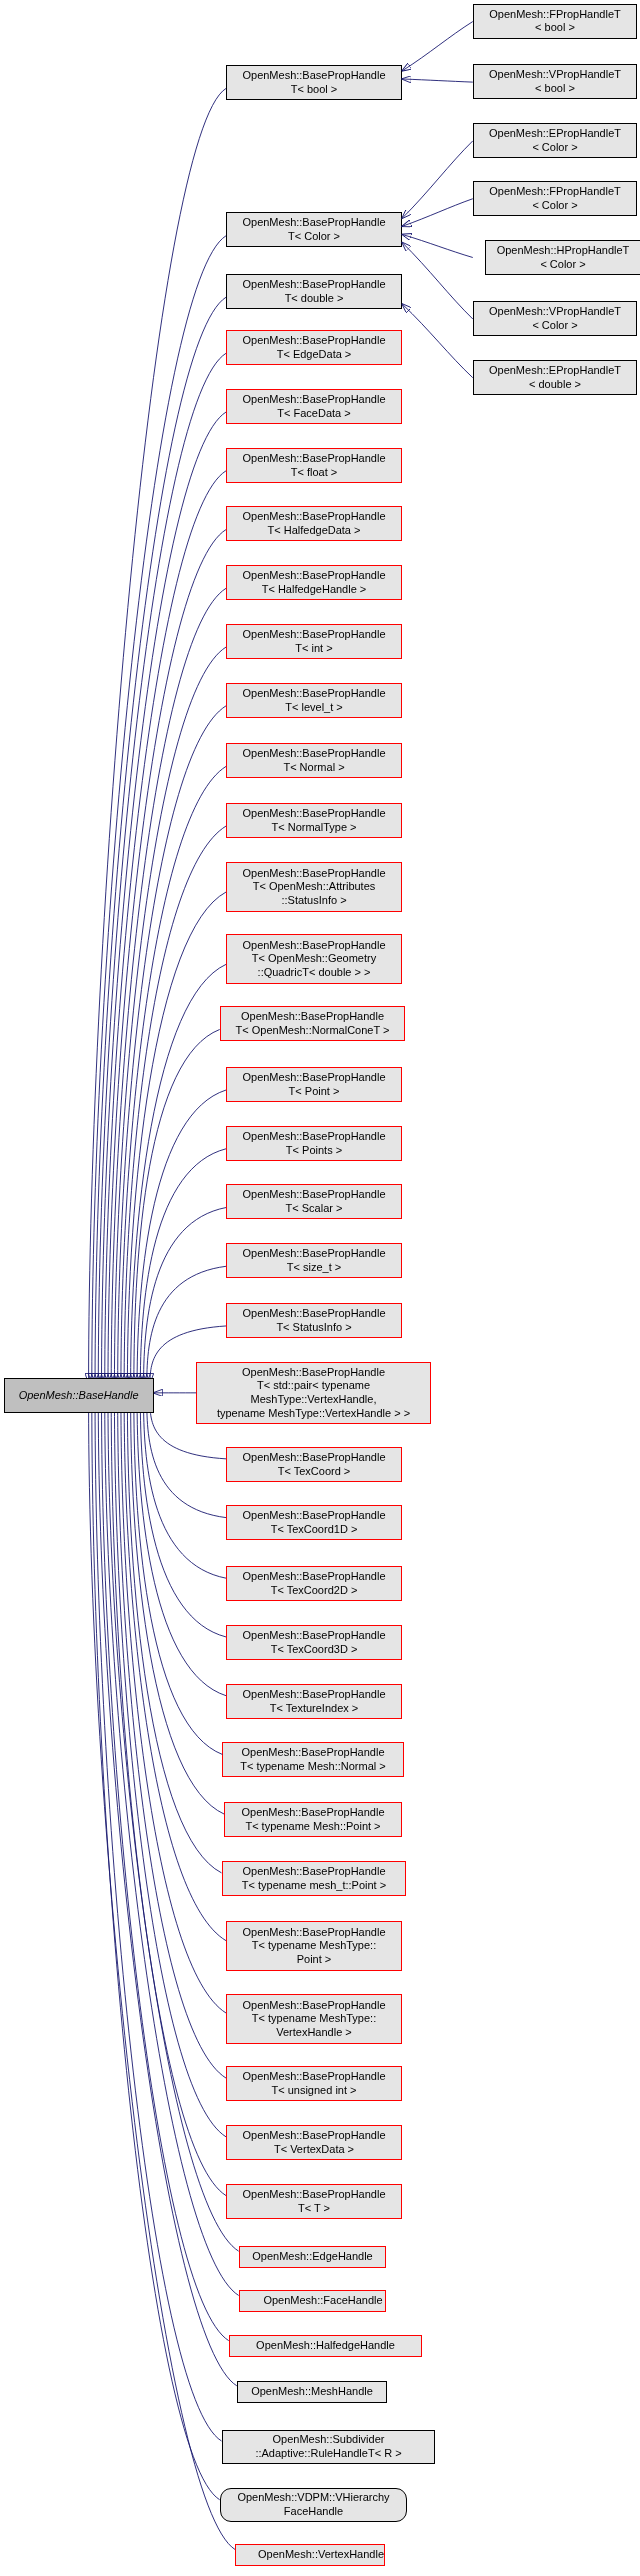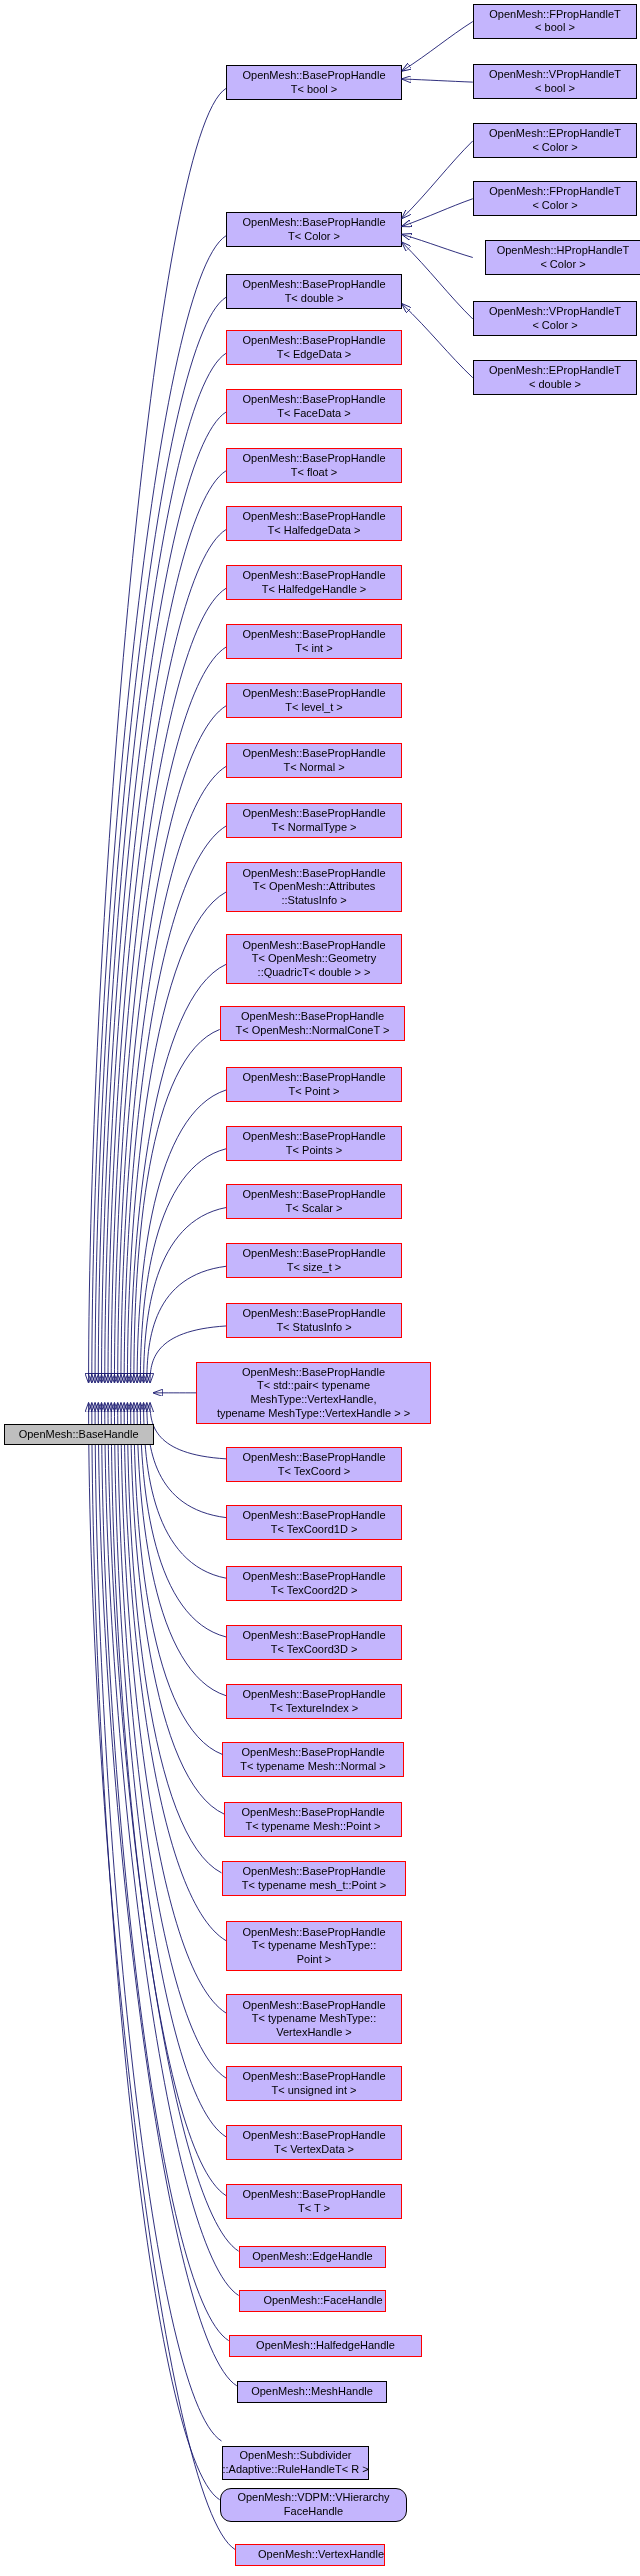--- a/index.html
+++ b/index.html
@@ -6,21 +6,21 @@
   #diagram{
     position:relative;
     width:640px;height:2576px;
     background:#ffffff;
     font-family:"Liberation Sans", sans-serif;
     overflow:hidden;
   }
   .node{
     position:absolute;
     box-sizing:border-box;
-    background:#c4b5fd;
+    background:#e5e5e5;
     border:0.9px solid #000000;
     display:flex;flex-direction:column;
     justify-content:center;align-items:center;
     text-align:center;
     font-size:11px;line-height:13.6px;color:#000000;
     white-space:nowrap;
     z-index:1;
   }
   .node.red{border:1.8px solid #ff0000;}
   .node.black{border:0.9px solid #000000;}
@@ -86,21 +86,21 @@
         <path d="M 217 1540.5 C 202 1540.5 182 1540.5 170 1540.5" marker-end="url(#arrow)" stroke="#191970"></path>
         <path d="M 523 23.5 C 497 39.849999999999994 475 58.925 445 78" marker-end="url(#arrow)" stroke="#191970"></path>
         <path d="M 523 90.5 C 497 89.45 475 88.225 445 87" marker-end="url(#arrow)" stroke="#191970"></path>
         <path d="M 523 155.5 C 497 181.15 475 211.075 445 241" marker-end="url(#arrow)" stroke="#191970"></path>
         <path d="M 523 219.5 C 497 228.65 475 239.325 445 250" marker-end="url(#arrow)" stroke="#191970"></path>
         <path d="M 523 284.5 C 497 276.85 475 267.925 445 259" marker-end="url(#arrow)" stroke="#191970"></path>
         <path d="M 523 352.5 C 497 327.15 475 297.575 445 268" marker-end="url(#arrow)" stroke="#191970"></path>
         <path d="M 523 417.5 C 497 393.05 475 364.525 445 336" marker-end="url(#arrow)" stroke="#191970"></path>
       </g>
   </svg>
-<div class="node base" style="left: 3.6px; top: 1424px; width: 150px; height: 21px;">
+<div class="node base" style="left: 3.6px; top: 1378px; width: 150px; height: 35px; font-style: italic;">
       <div class="line">OpenMesh::BaseHandle</div>
     </div>
     <div class="node black" style="left: 226px; top: 65px; width: 176px; height: 35px;">
       <div class="line">OpenMesh::BasePropHandle</div>
       <div class="line">T&lt; bool &gt;</div>
     </div>
     <div class="node black" style="left: 226px; top: 212px; width: 176px; height: 35px;">
       <div class="line">OpenMesh::BasePropHandle</div>
       <div class="line">T&lt; Color &gt;</div>
     </div>
@@ -243,21 +243,21 @@
     </div>
     <div class="node red" style="left: 239px; top: 2290px; width: 147px; height: 22px; padding-left: 21px;">
       <div class="line">OpenMesh::FaceHandle</div>
     </div>
     <div class="node red" style="left: 229px; top: 2335px; width: 193px; height: 22px;">
       <div class="line">OpenMesh::HalfedgeHandle</div>
     </div>
     <div class="node black" style="left: 237px; top: 2381px; width: 150px; height: 22px;">
       <div class="line">OpenMesh::MeshHandle</div>
     </div>
-    <div class="node black" style="left: 222px; top: 2430px; width: 147px; height: 34px; margin-top: 16px;">
+    <div class="node black" style="left: 222px; top: 2430px; width: 213px; height: 34px;">
       <div class="line">OpenMesh::Subdivider</div>
       <div class="line">::Adaptive::RuleHandleT&lt; R &gt;</div>
     </div>
     <div class="node black" style="left: 220px; top: 2488px; width: 187px; height: 34px; border-radius: 11px;">
       <div class="line">OpenMesh::VDPM::VHierarchy</div>
       <div class="line">FaceHandle</div>
     </div>
     <div class="node red" style="left: 235px; top: 2544px; width: 150px; height: 22px; align-items: flex-end;">
       <div class="line">OpenMesh::VertexHandle</div>
     </div>

